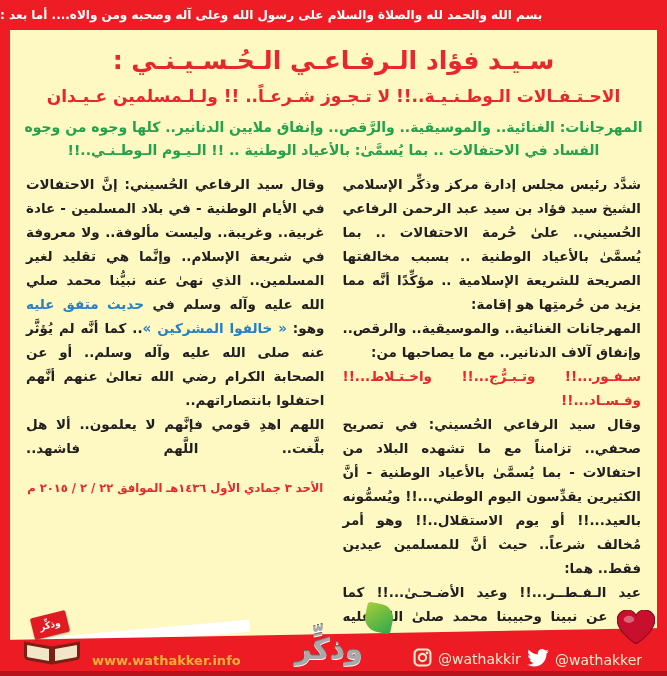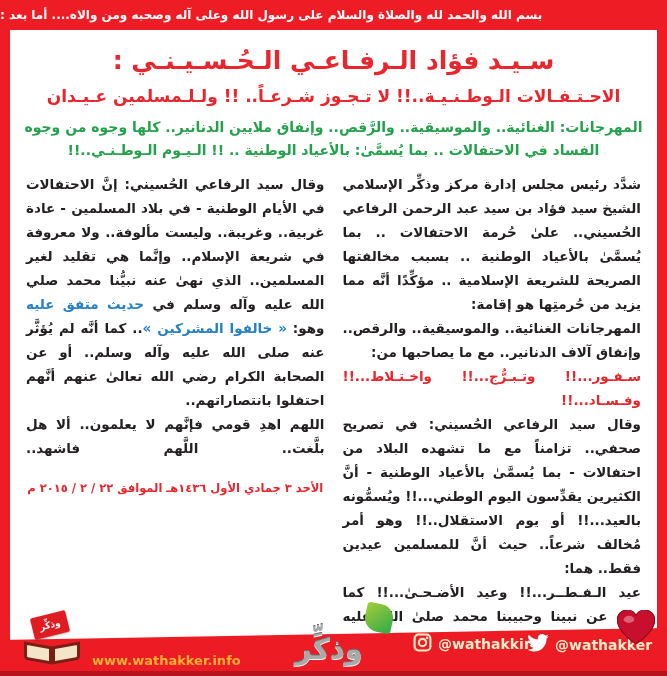--- a/index.html
+++ b/index.html
@@ -11,21 +11,21 @@
     overflow: hidden;
     direction: rtl;
   }
   .topbar {
     position:absolute; top:0; left:0; right:0; height:30px;
     color:#ffffff; font-size:12px; font-weight:bold;
     text-align:left; line-height:30px;
   }
   .paper {
     position:absolute; top:30px; left:10px; right:10px; bottom:26px;
-    background:#ffffff; overflow:hidden;
+    background:#fef9c3; overflow:hidden;
   }
   .title {
     color:#e8262d; font-size:25px; font-weight:bold;
     text-align:center; margin:16px 10px 8px;
   }
   .sub {
     color:#e8262d; font-size:17px; font-weight:bold;
     text-align:center; line-height:26px; margin:0 8px;
   }
   .lead {
@@ -57,23 +57,23 @@
     clip-path:polygon(0 12px, 100% 0, 100% 100%, 0 100%);
   }
   .footer-strip {
     position:absolute; bottom:0; left:0; right:0; height:5px; background:#b5121b;
   }
   .url {
     position:absolute; left:92px; bottom:8px; z-index:4;
     color:#fbb034; font-size:13px; font-weight:bold; direction:ltr;
   }
   .social {
-    position:absolute; bottom:21px; z-index:4; display:flex;
+    position:absolute; bottom:6px; z-index:4; display:flex;
     align-items:center; gap:6px; direction:ltr;
-    color:#f7ecc9; font-size:14px; font-weight:bold;
+    color:#f7ecc9; font-size:14px; font-weight:normal;
   }
   .ig-group { left:413px; }
   .tw-group { left:527px; }
   .heart { position:absolute; right:12px; bottom:28px; z-index:5; }
   .center-logo { position:absolute; left:293px; bottom:10px; width:108px; height:62px; z-index:6; }
   .logo-leaf {
     position:absolute; right:8px; top:0; width:28px; height:28px;
     background:linear-gradient(135deg,#a6ce39,#2fa84c);
     border-radius:4px 14px 4px 14px; transform:rotate(12deg);
   }

